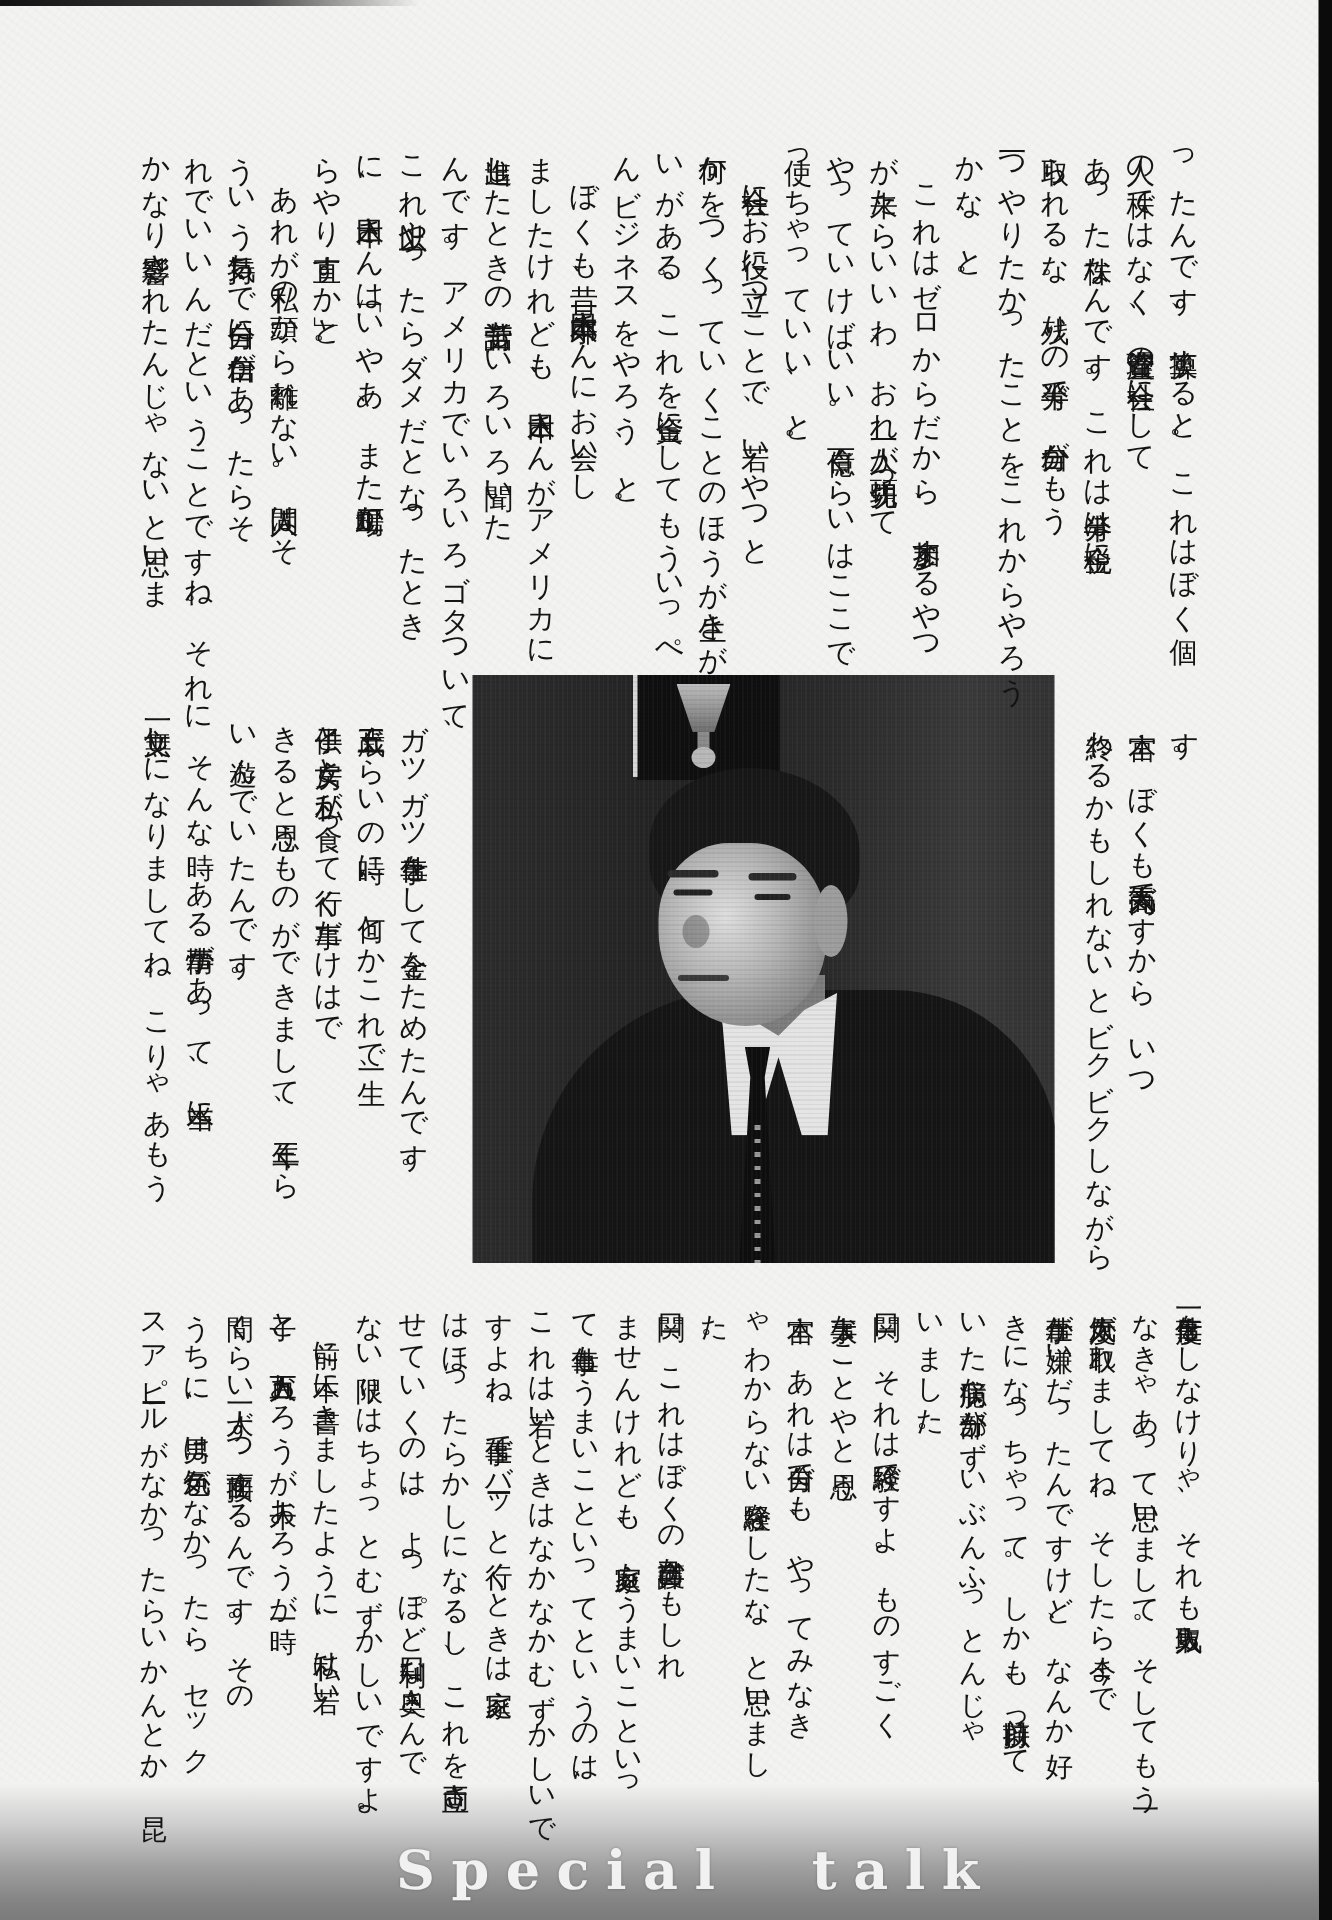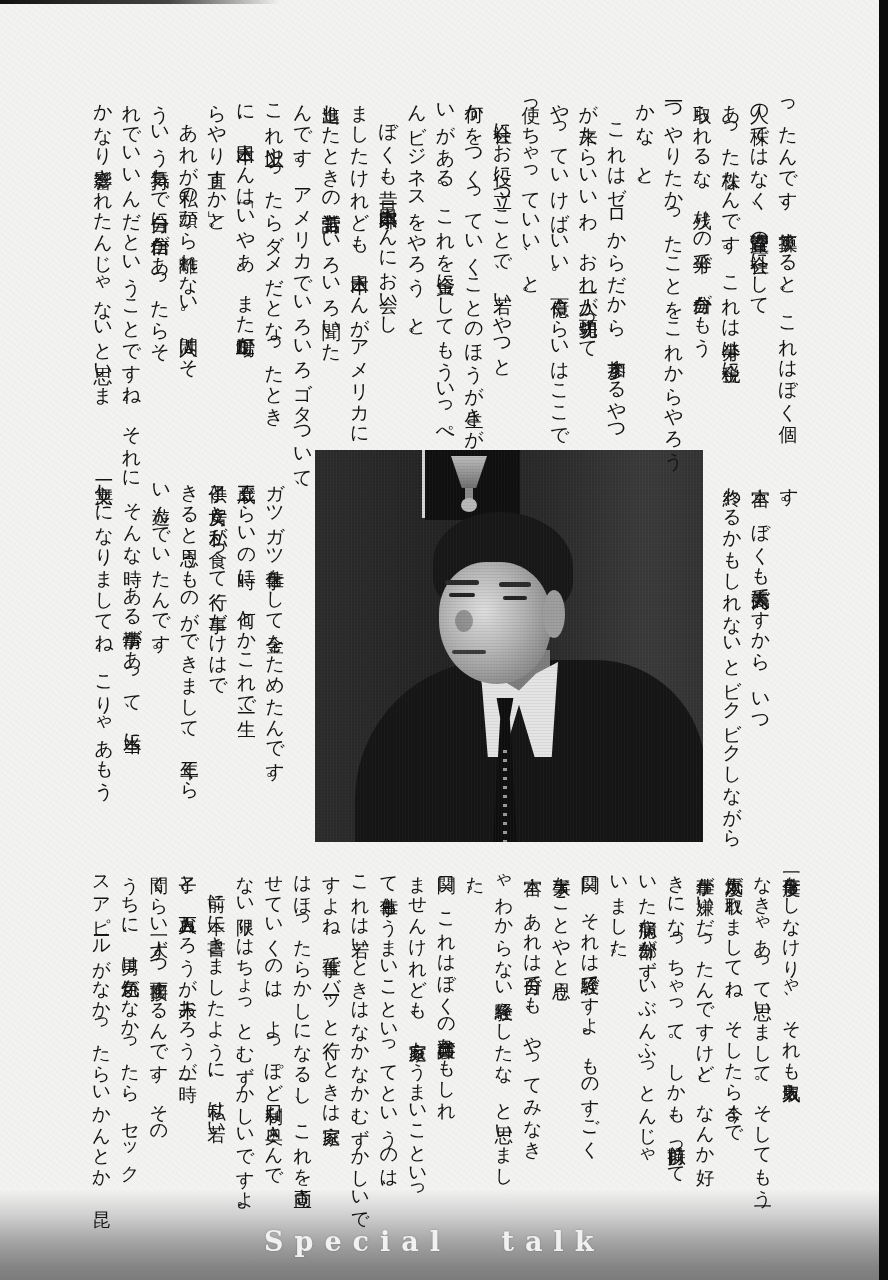--- a/index.html
+++ b/index.html
@@ -23,21 +23,21 @@
   .right-edge {
     position:absolute; right:0; top:0; width:9px; height:1280px; background:#0b0b0b;
   }
   .footer-band {
     position:absolute; left:0; top:1188px; width:879px; height:92px;
     background:linear-gradient(to bottom, rgba(243,243,242,1) 0%, #cfcfcf 30%, #a2a2a2 60%, #858585 85%, #7b7b7b 100%);
   }
   .footer-title {
     position:absolute; left:264px; top:1226px;
     font-family:"DejaVu Serif", serif; font-weight:bold;
-    font-size:27px; letter-spacing:11px; word-spacing:30px;
+    font-size:36px; letter-spacing:11px; word-spacing:30px;
     color:#f1f1f1; text-shadow:0 0 2px rgba(0,0,0,0.25);
     white-space:nowrap;
   }
 
   
   .vblock {
     position:absolute; writing-mode:vertical-rl; -webkit-writing-mode:vertical-rl;
     height:380px; z-index:2;
   }
   .vblock .col { white-space:nowrap; }

